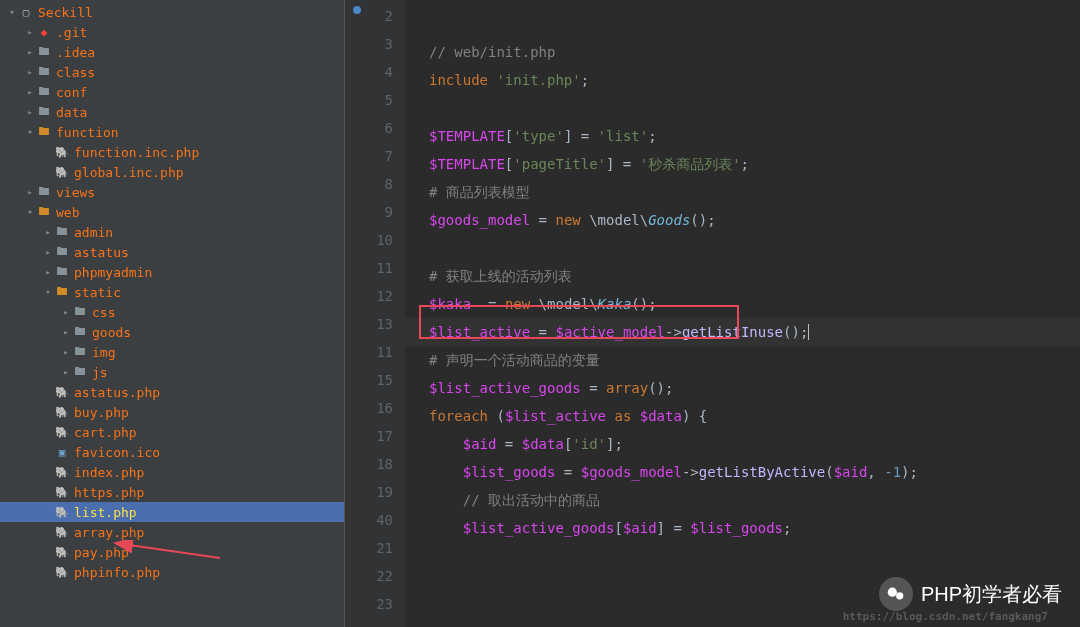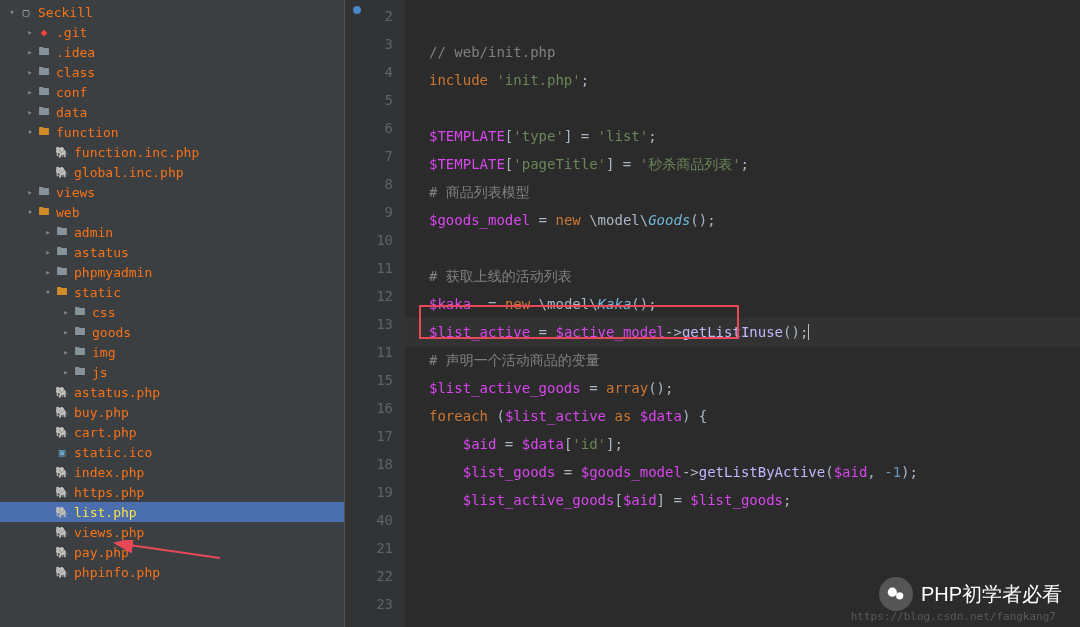--- a/index.html
+++ b/index.html
@@ -47,21 +47,21 @@
 .t-arrow { color: #a9b7c6; }
 .caret { border-right: 1px solid #bbb; }
 
 
 .arrow { position: absolute; left: 110px; top: 540px; pointer-events: none; }
 .arrow svg { display:block; }
 
 
 .watermark { position: absolute; right: 18px; bottom: 16px; color: #fff; font-size: 20px; font-family: "Microsoft YaHei", sans-serif; display: flex; align-items: center; pointer-events: none; }
 .watermark .wc { width: 34px; height: 34px; border-radius: 50%; background: #555; display: flex; align-items: center; justify-content: center; margin-right: 8px; }
-.blogurl { position: absolute; right: 24px; bottom: 4px; color: #5a5a5a; font-size: 11px; pointer-events: none; }
+.blogurl { position: absolute; right: 32px; bottom: 4px; color: #5a5a5a; font-size: 11px; pointer-events: none; font-weight: bold; }
 </style>
 </head>
 <body>
 
 <div class="sidebar" id="sidebar">
     <div class="tree-item" style="padding-left: 6px;">
       <span class="chevron open"></span>
       <span class="icon ic-project">▢</span>
       <span class="label">Seckill</span>
     </div>
@@ -166,41 +166,41 @@
       <span class="label">buy.php</span>
     </div>
     <div class="tree-item" style="padding-left: 42px;">
       <span class="chevron none"></span>
       <span class="icon ic-php">🐘</span>
       <span class="label">cart.php</span>
     </div>
     <div class="tree-item" style="padding-left: 42px;">
       <span class="chevron none"></span>
       <span class="icon ic-img">▣</span>
-      <span class="label">static.ico</span>
+      <span class="label">favicon.ico</span>
     </div>
     <div class="tree-item" style="padding-left: 42px;">
       <span class="chevron none"></span>
       <span class="icon ic-php">🐘</span>
       <span class="label">index.php</span>
     </div>
     <div class="tree-item" style="padding-left: 42px;">
       <span class="chevron none"></span>
       <span class="icon ic-php">🐘</span>
       <span class="label">https.php</span>
     </div>
     <div class="tree-item selected" style="padding-left: 42px;">
       <span class="chevron none"></span>
       <span class="icon ic-php">🐘</span>
       <span class="label">list.php</span>
     </div>
     <div class="tree-item" style="padding-left: 42px;">
       <span class="chevron none"></span>
       <span class="icon ic-php">🐘</span>
-      <span class="label">views.php</span>
+      <span class="label">array.php</span>
     </div>
     <div class="tree-item" style="padding-left: 42px;">
       <span class="chevron none"></span>
       <span class="icon ic-php">🐘</span>
       <span class="label">pay.php</span>
     </div>
     <div class="tree-item" style="padding-left: 42px;">
       <span class="chevron none"></span>
       <span class="icon ic-php">🐘</span>
       <span class="label">phpinfo.php</span>
@@ -244,20 +244,21 @@
     <div class="code-line"><span class="t-var">$goods_model</span><span class="t-punct"> = </span><span class="t-keyword">new </span><span class="t-ns">\model\</span><span class="t-class">Goods</span><span class="t-punct">();</span></div>
     <div class="code-line"></div>
     <div class="code-line"><span class="t-comment"># 获取上线的活动列表</span></div>
     <div class="code-line"><span class="t-var">$kaka</span><span class="t-punct">  = </span><span class="t-keyword">new </span><span class="t-ns">\model\</span><span class="t-class">Kaka</span><span class="t-punct">();</span></div>
     <div class="code-line current"><span class="t-var">$list_active</span><span class="t-punct"> = </span><span class="t-var">$active_model</span><span class="t-arrow">-&gt;</span><span class="t-func">getListInuse</span><span class="t-punct">();</span><span class="caret"></span></div>
     <div class="code-line"><span class="t-comment"># 声明一个活动商品的变量</span></div>
     <div class="code-line"><span class="t-var">$list_active_goods</span><span class="t-punct"> = </span><span class="t-keyword">array</span><span class="t-punct">();</span></div>
     <div class="code-line"><span class="t-keyword">foreach </span><span class="t-punct">(</span><span class="t-var">$list_active</span><span class="t-keyword"> as </span><span class="t-var">$data</span><span class="t-punct">) {</span></div>
     <div class="code-line">    <span class="t-var">$aid</span><span class="t-punct"> = </span><span class="t-var">$data</span><span class="t-punct">[</span><span class="t-string">'id'</span><span class="t-punct">];</span></div>
     <div class="code-line">    <span class="t-var">$list_goods</span><span class="t-punct"> = </span><span class="t-var">$goods_model</span><span class="t-arrow">-&gt;</span><span class="t-func">getListByActive</span><span class="t-punct">(</span><span class="t-var">$aid</span><span class="t-punct">, </span><span class="t-num">-1</span><span class="t-punct">);</span></div>
+    <div class="code-line">    <span class="t-comment">// 取出活动中的商品</span></div>
     <div class="code-line">    <span class="t-var">$list_active_goods</span><span class="t-punct">[</span><span class="t-var">$aid</span><span class="t-punct">] = </span><span class="t-var">$list_goods</span><span class="t-punct">;</span></div>
     <div class="hl-box" style="left: 14px; top: 305px; width: 320px; height: 34px;"></div>
   </div>
 
 <div class="arrow">
 <svg width="110" height="20">
       <defs>
         <marker id="ah" markerWidth="10" markerHeight="8" refX="9" refY="4" orient="auto">
           <polygon points="0 0, 10 4, 0 8" fill="#e74856"></polygon>
         </marker>

